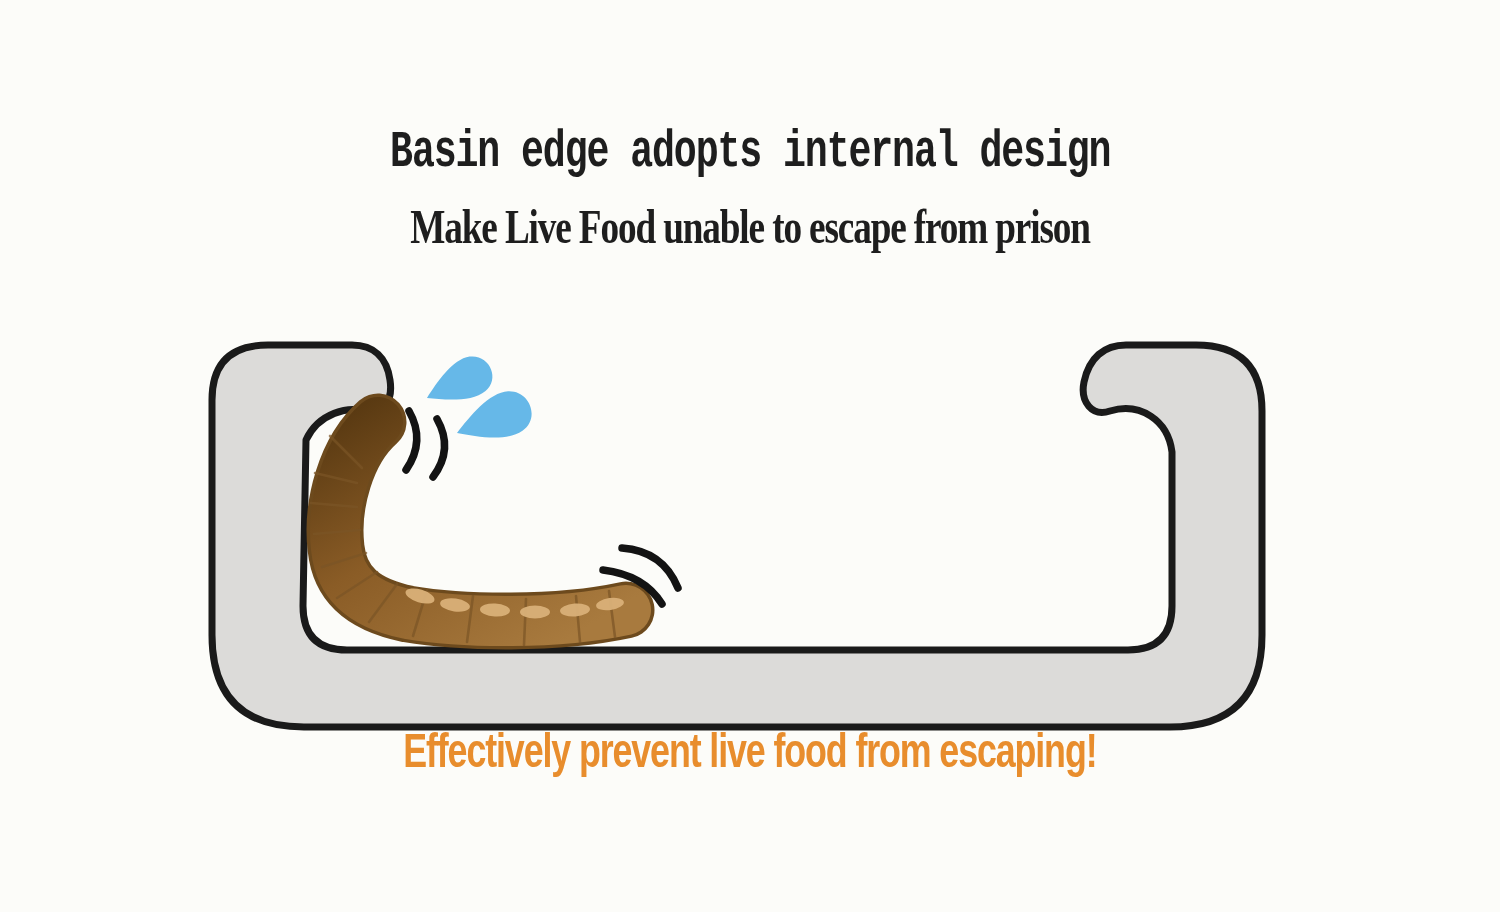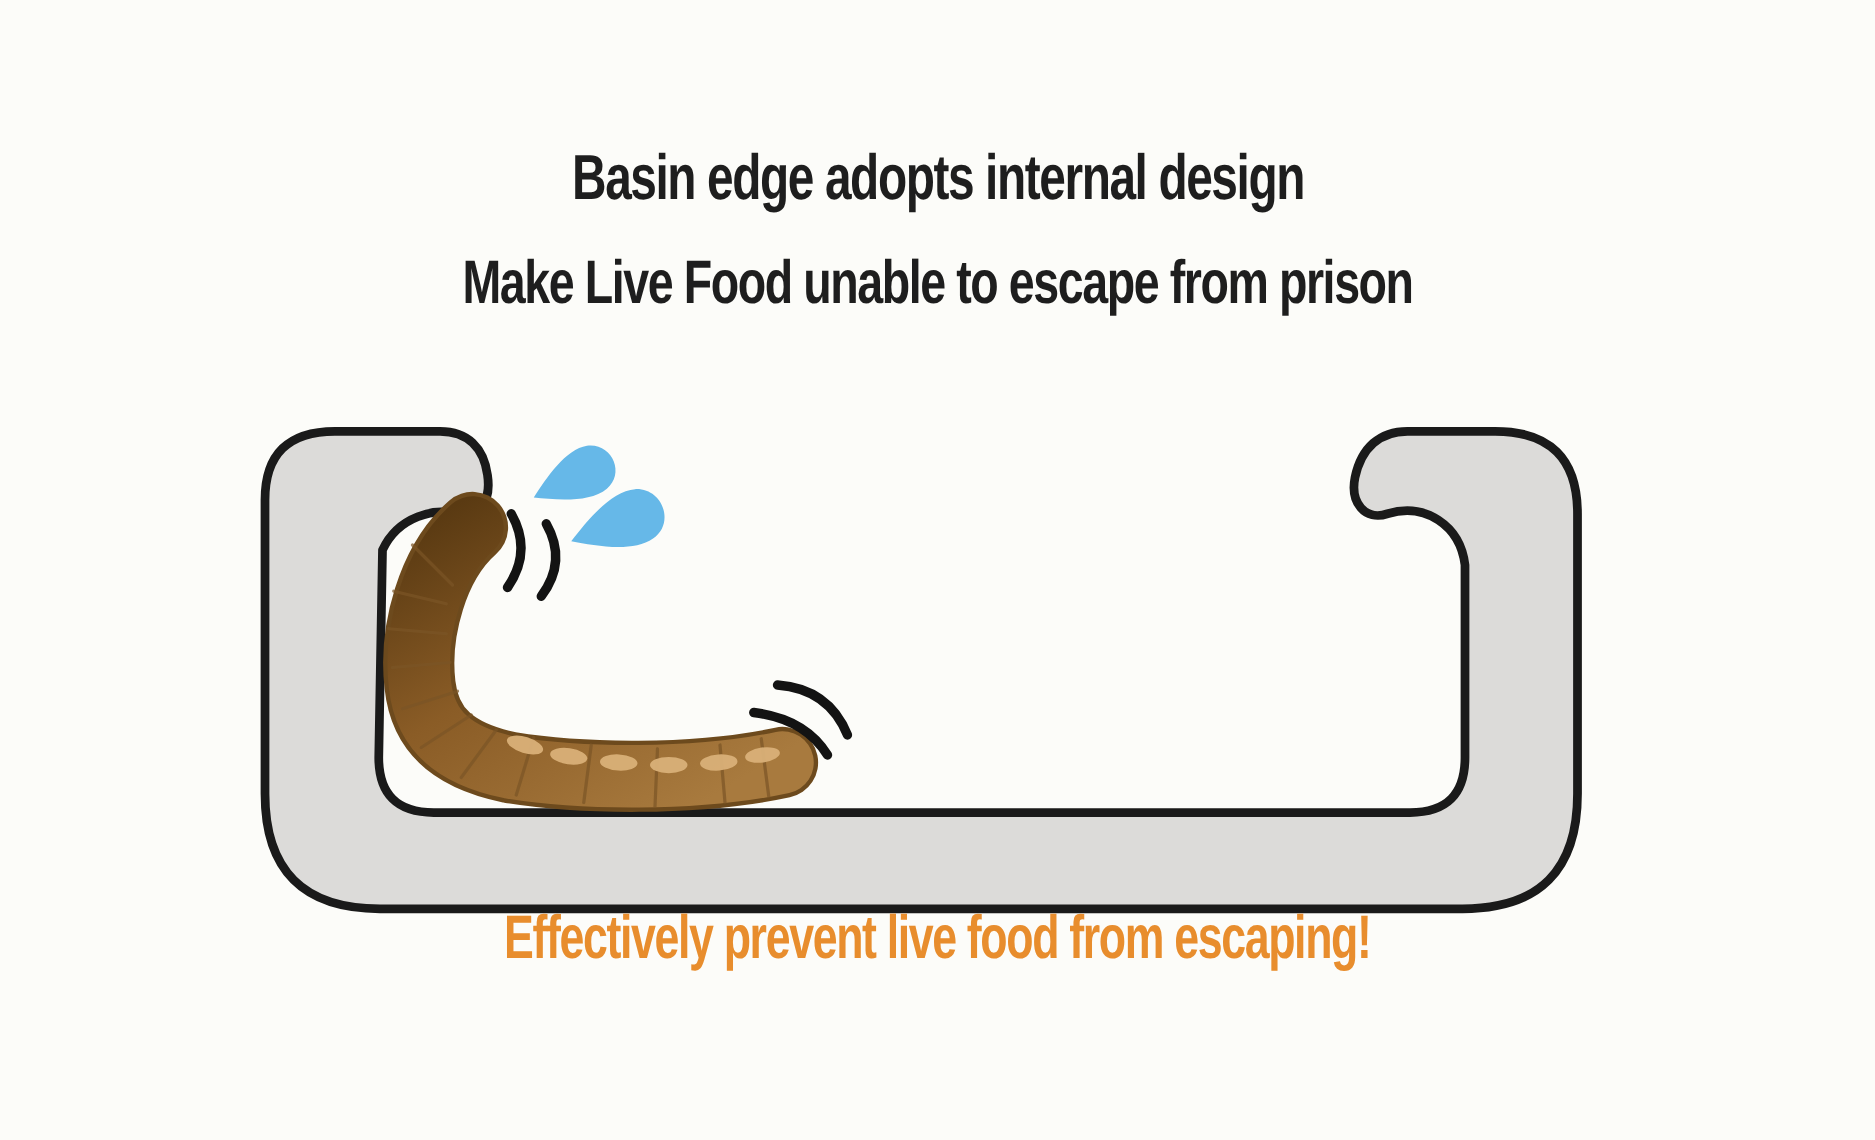--- a/index.html
+++ b/index.html
@@ -8,22 +8,22 @@
     background:#fcfcf9;
     font-family:"Liberation Sans", sans-serif;
     overflow:hidden;
   }
   .stage{position:relative;width:1500px;height:912px;}
 
   .headline-1, .headline-2, .caption{
     position:absolute;left:0;width:100%;
     text-align:center;white-space:nowrap;
   }
-  .headline-1{top:112px;}
-  .headline-2{top:198px;}
+  .headline-1{top:124px;font-family:Liberation Mono, monospace;}
+  .headline-2{top:198px;font-family:Liberation Serif, serif;}
   .caption{top:722px;}
 
   .headline-1 .txt, .headline-2 .txt, .caption .txt{
     display:inline-block;
     font-weight:bold;
     letter-spacing:-1.5px;
     transform-origin:center;
   }
   .headline-1 .txt{font-size:51px;color:#1e1e1e;transform:scaleX(0.75);}
   .headline-2 .txt{font-size:49px;color:#1e1e1e;transform:scaleX(0.76);}

